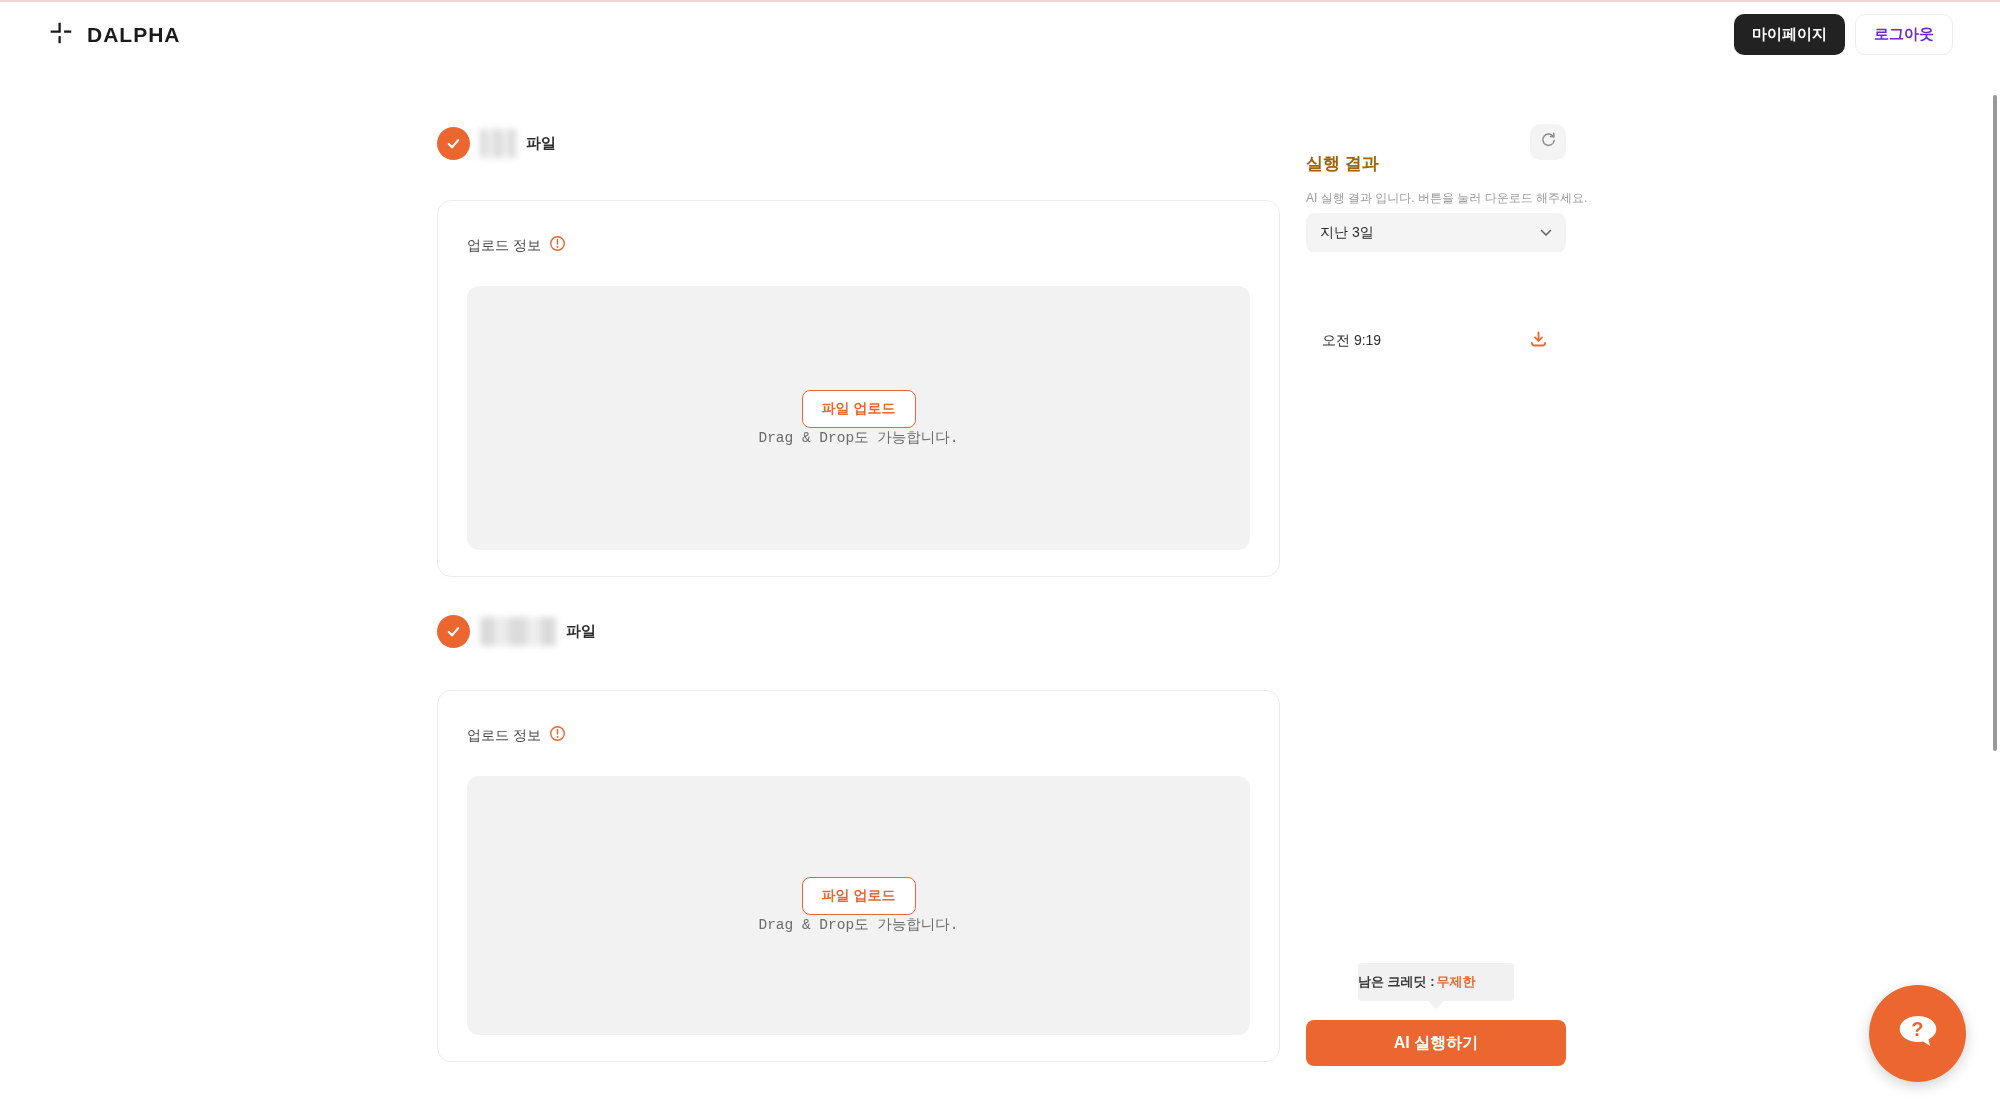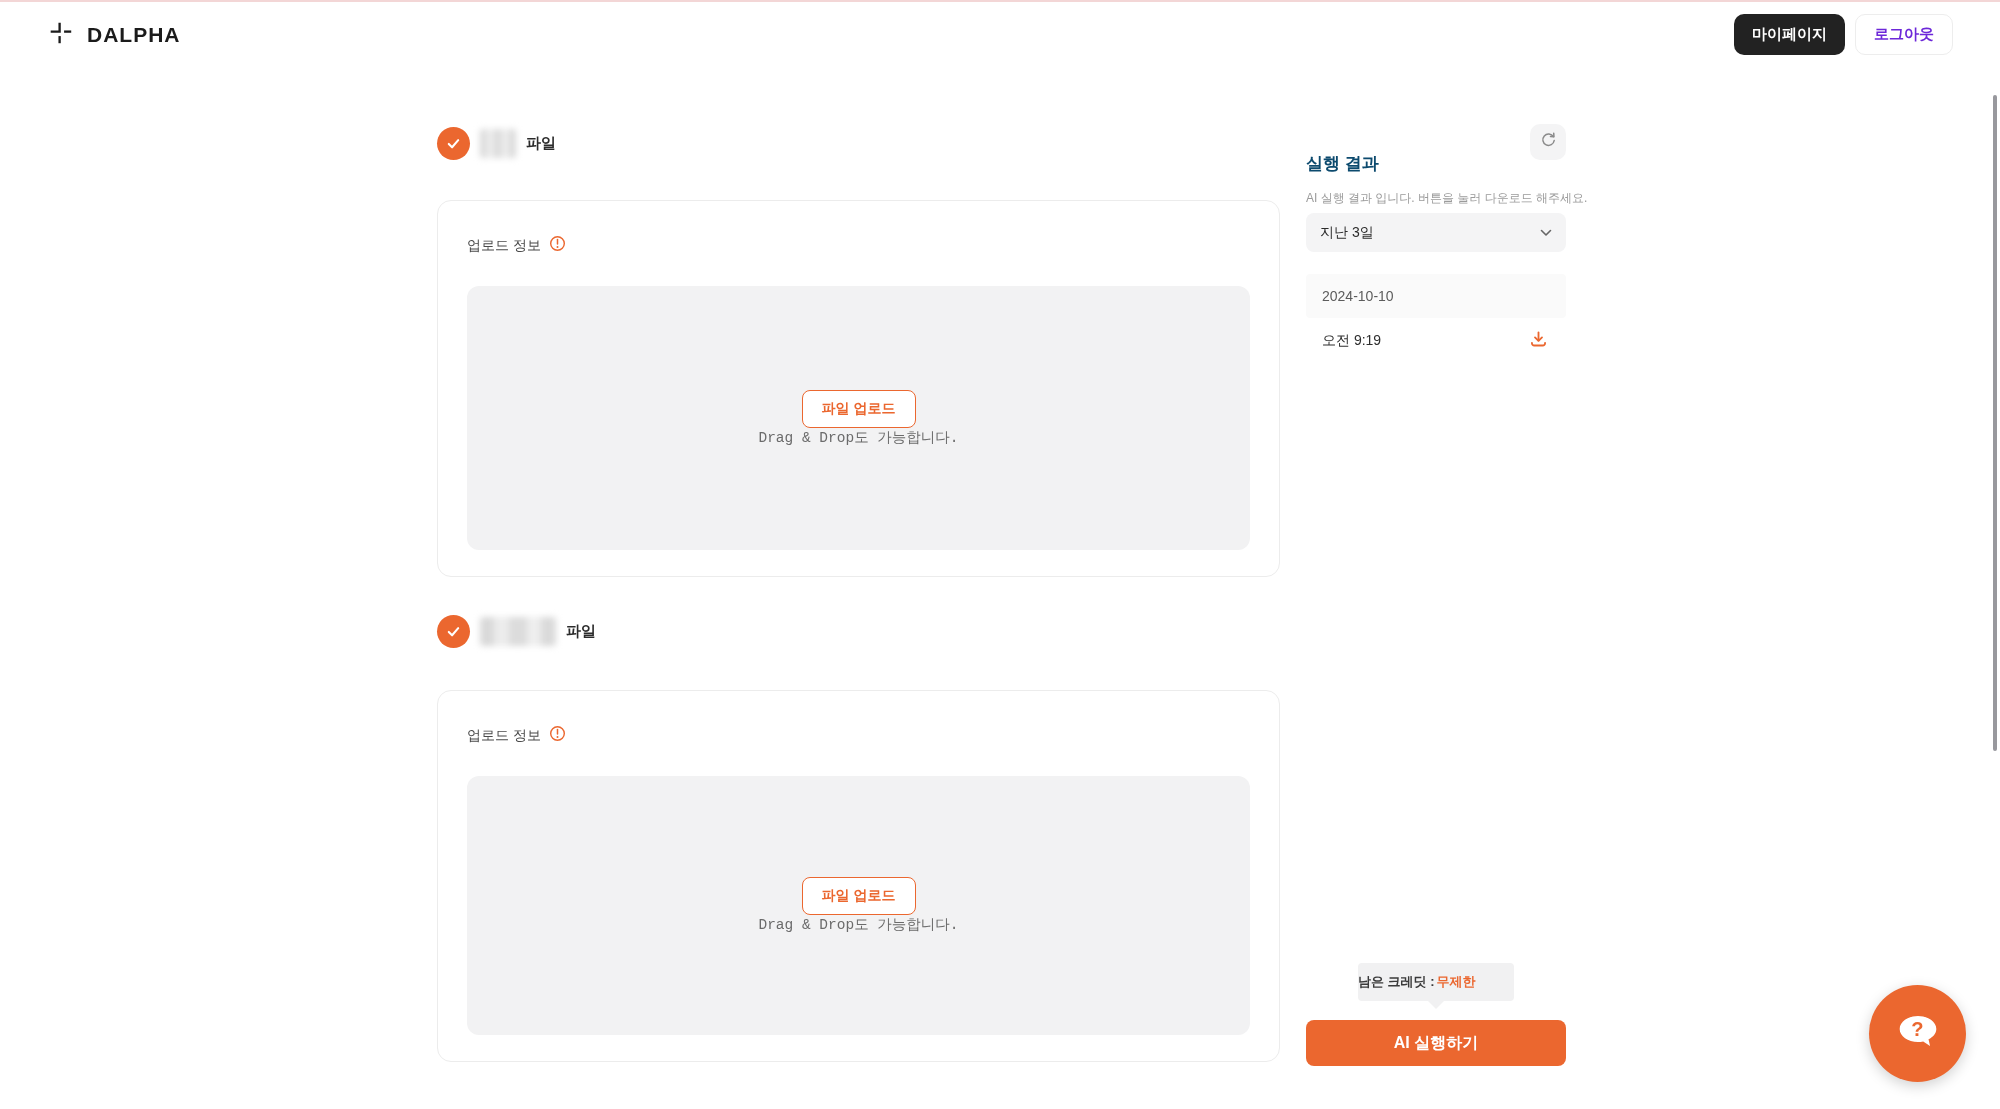--- a/index.html
+++ b/index.html
@@ -45,21 +45,21 @@
               justify-content:center; }
   .upload-btn { width:114px; height:38px; background:#fff; color:var(--accent,#EB672F);
                 border:1.5px solid var(--accent,#EB672F); border-radius:8px; font-size:14px;
                 font-weight:700; cursor:pointer; font-family:inherit; }
   .dd-hint { font-size:14.5px; color:#6b6b6b;font-family:Liberation Mono, monospace; }
 
   
   .refresh-btn { position:absolute; left:1530px; top:124px; width:36px; height:36px;
                  background:#f4f4f5; border:none; border-radius:10px; cursor:pointer;
                  display:flex; align-items:center; justify-content:center; }
-  .panel-title { position:absolute; left:1306px; top:152px; font-size:17px; font-weight:700; color:#0c4a6e; }
+  .panel-title { position:absolute; left:1306px; top:152px; font-size:17px; font-weight:700; color:#a16207; }
   .panel-sub { position:absolute; left:1306px; top:190px; font-size:12px; color:#9b9b9b; }
   .period-dd { position:absolute; left:1306px; top:213px; width:260px; height:39px; background:#f4f4f5;
                border:none; border-radius:8px; display:flex; align-items:center; padding:0 14px;
                cursor:pointer; font-family:inherit; }
   .period-dd .val { font-size:14px; color:#2b2b2b; flex:1; text-align:left; }
   .date-row { position:absolute; left:1306px; top:274px; width:260px; height:44px; background:#fafafa;
               border-radius:4px; display:flex; align-items:center; padding:0 16px; }
   .date-row .val { font-size:14px; color:#5c5c5c; }
   .time-row { position:absolute; left:1306px; top:318px; width:260px; height:46px; background:#fff;
               display:flex; align-items:center; padding:0 16px; }
@@ -180,23 +180,20 @@
 
   <button class="period-dd">
     <span class="val">지난 3일</span>
     <span>
       <svg width="12" height="8" viewBox="0 0 12 8" fill="none">
         <polyline points="1.5,1.5 6,6 10.5,1.5" stroke="#666" stroke-width="1.6" stroke-linecap="round" stroke-linejoin="round"></polyline>
       </svg>
     </span>
   </button>
 
-  <div class="date-row">
-    <span class="val">2024-10-10</span>
-  </div>
 
   <div class="time-row">
     <span class="val">오전 9:19</span>
     <button class="dl-btn">
       <span>
         <svg width="21" height="21" viewBox="0 0 24 24" fill="none">
           <line x1="12" y1="4" x2="12" y2="13" stroke="#EB672F" stroke-width="2.1" stroke-linecap="round"></line>
           <polyline points="8,9.6 12,13.6 16,9.6" stroke="#EB672F" stroke-width="2.1" fill="none" stroke-linecap="round" stroke-linejoin="round"></polyline>
           <path d="M4.5 15.8 V16.3 A2.6 2.6 0 0 0 7.1 18.9 H16.9 A2.6 2.6 0 0 0 19.5 16.3 V15.8" stroke="#EB672F" stroke-width="2.1" stroke-linecap="round"></path>
         </svg>

